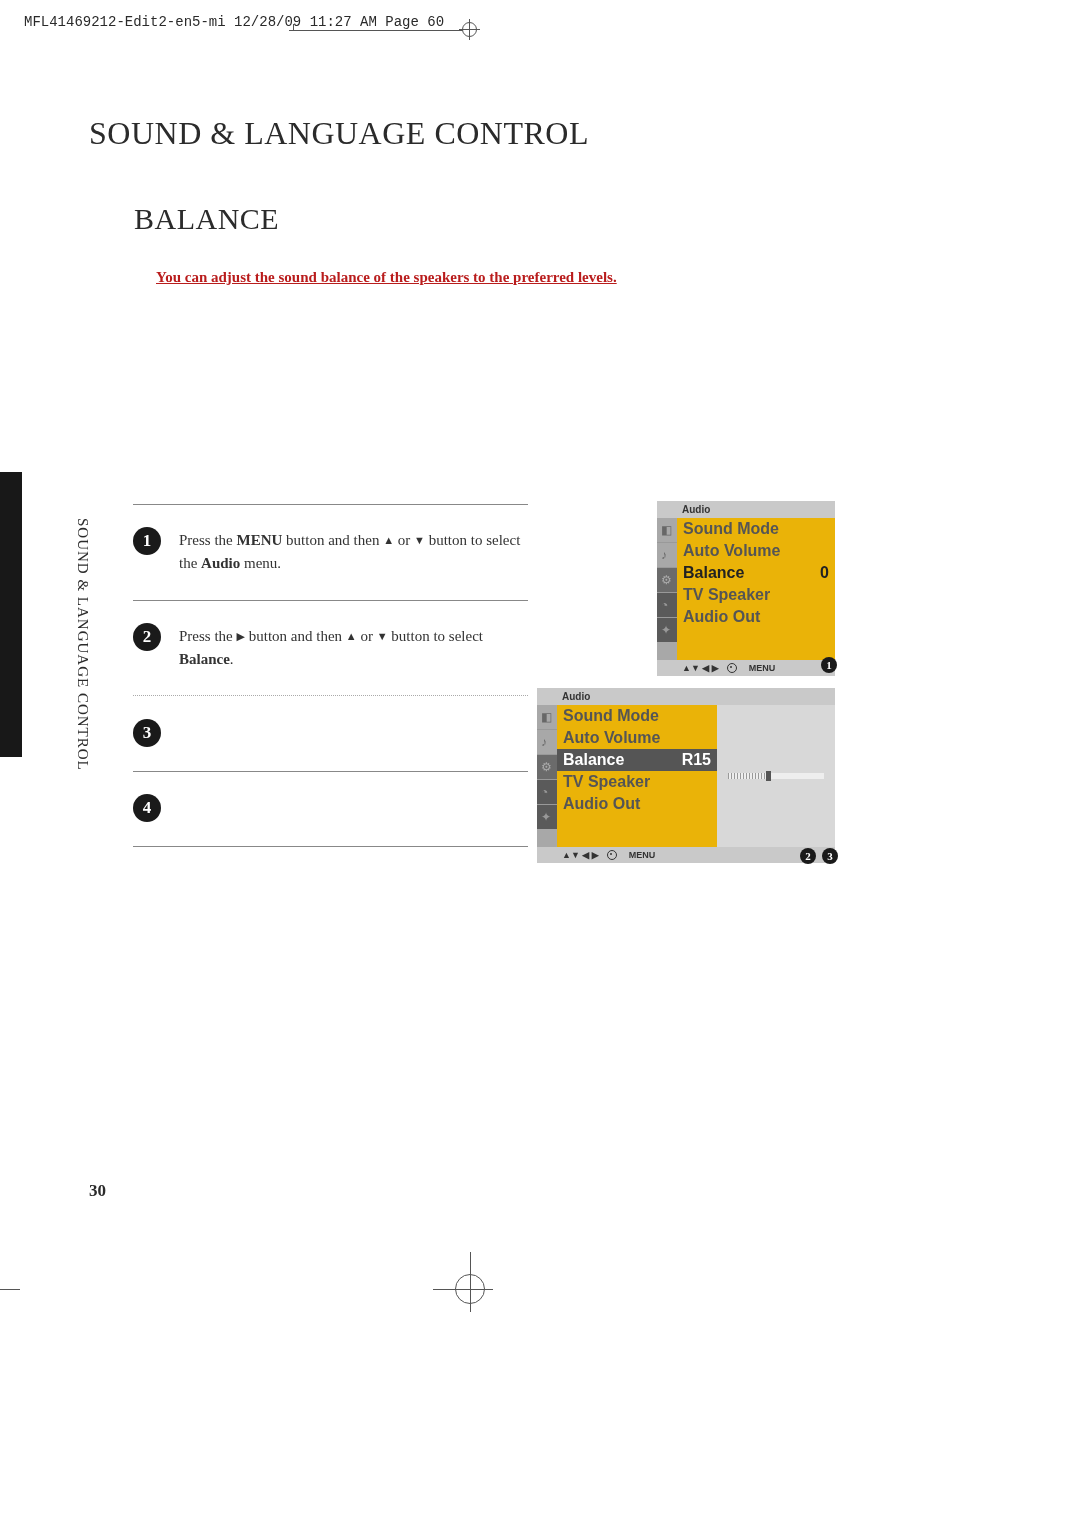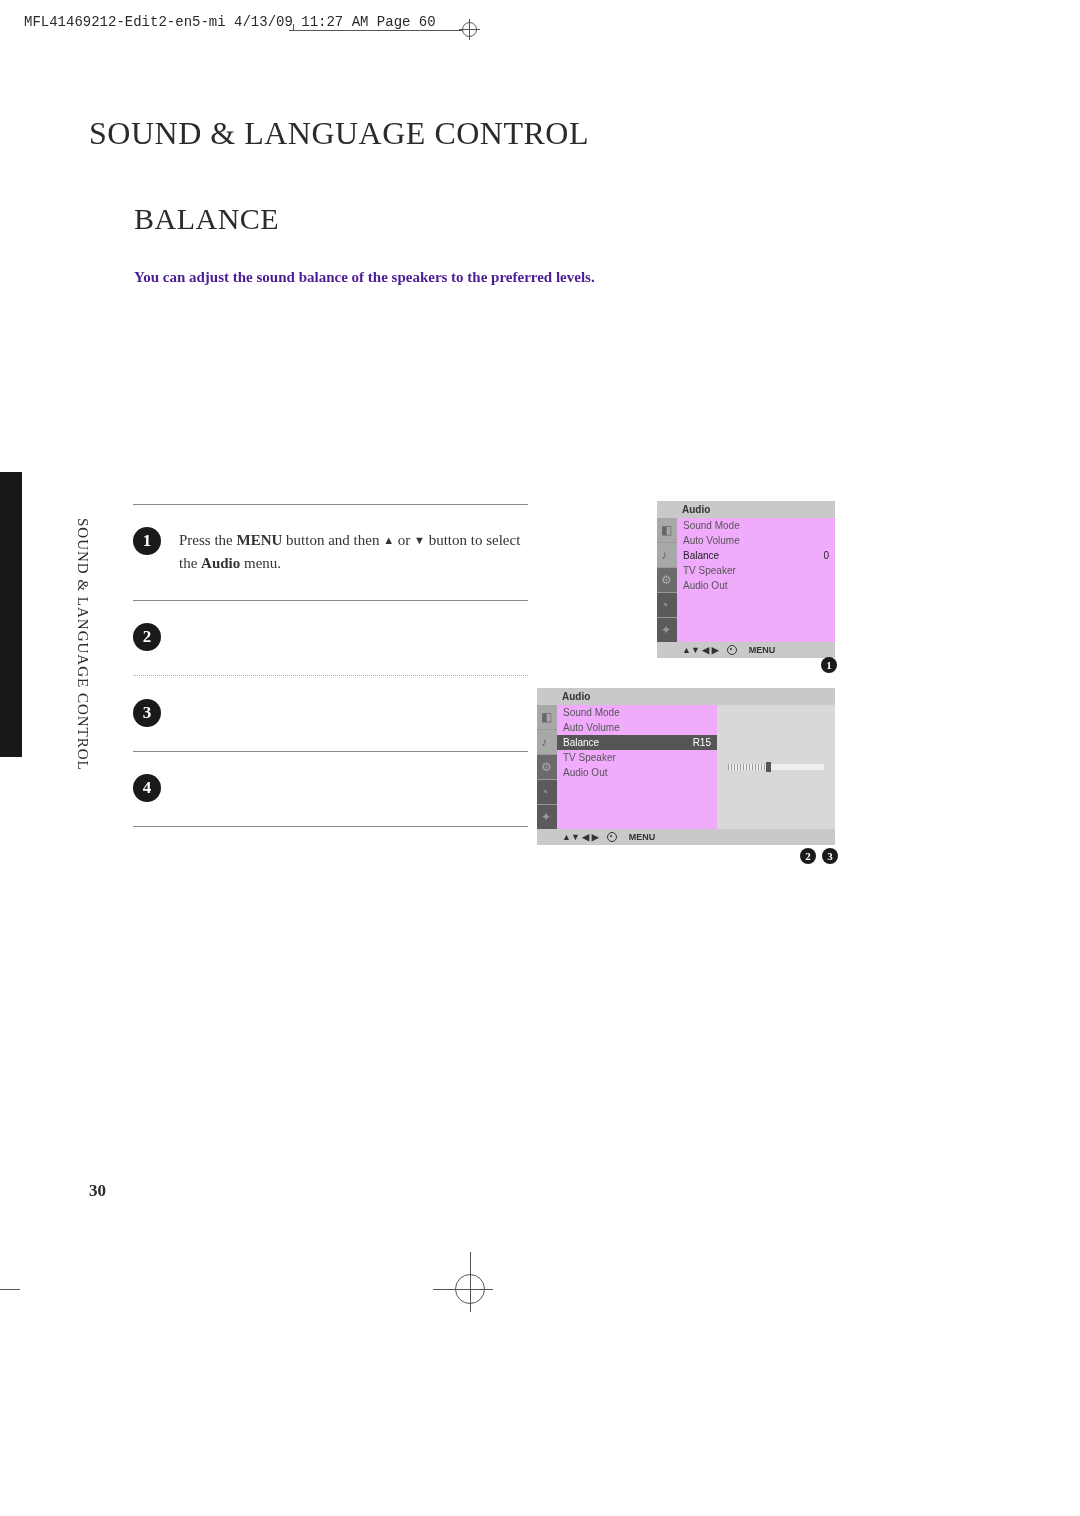--- a/index.html
+++ b/index.html
@@ -74,24 +74,25 @@
   .sub-title {
     margin-top: 50px;
     margin-left: 45px;
     font-size: 30px;
     letter-spacing: .5px;
     font-weight: 500;
     color: #2b2b2b;
   }
   .intro {
     margin-top: 33px;
-    margin-left: 45px;
+    margin-left: 67px;
     font-size: 15px;
     font-weight: bold;
-    color: #4c1d95;
+    color: #b91c1c;
+    text-decoration: underline;
   }
 
   .thumb-tab {
     position: absolute;
     left: 0;
     top: 472px;
     width: 22px;
     height: 285px;
     background: #181818;
   }
@@ -190,23 +191,23 @@
   .osd .iconcell svg, .osd .iconcell .glyph {
     width: 12px; height: 12px;
     opacity: .55;
   }
   .osd .iconcell.dark {
     background: #6b6b6b;
   }
   .osd .iconcell.darker { background: #5a5a5a; }
   .osd .menu {
     flex: 1;
-    background: #f0abfc;
-    font-size: 10px;
-    font-weight: normal;
+    background: #eab308;
+    font-size: 16px;
+    font-weight: bold;
     color: #555;
   }
   .osd .menu .row {
     display: flex;
     justify-content: space-between;
     padding: 2px 6px 2px 6px;
   }
   .osd .menu .row.sel {
     color: #222;
   }
@@ -311,21 +312,21 @@
     background:#555;
   }
 
   .glyph { font-size: 12px; line-height: 1; color:#333; }
 </style>
 </head>
 <body>
 
 <div class="page">
 
-  <div class="header-line">MFL41469212-Edit2-en5-mi  4/13/09  11:27 AM  Page 60</div>
+  <div class="header-line">MFL41469212-Edit2-en5-mi  12/28/09  11:27 AM  Page 60</div>
   <div class="crop-top-line"></div>
   <div class="crop-top-stub"></div>
   <div class="crop-top-circle"></div>
 
   <div class="content">
     <div class="section-title">SOUND &amp; LANGUAGE CONTROL</div>
     <div class="sub-title">BALANCE</div>
     <div class="intro">You can adjust the sound balance of the speakers to the preferred levels.</div>
   </div>
 
@@ -339,20 +340,23 @@
       <div class="num">1</div>
       <div class="text">
         <span>Press the </span><b>MENU</b><span> button and then </span><span class="tri">▲</span><span> or </span><span class="tri">▼</span><span> button to select the </span><b>Audio</b><span> menu.</span>
       </div>
     </div>
 
     <div class="step-rule"></div>
 
     <div class="step">
       <div class="num">2</div>
+      <div class="text">
+        <span>Press the </span><span class="tri">▶</span><span> button and then </span><span class="tri">▲</span><span> or </span><span class="tri">▼</span><span> button to select </span><b>Balance</b><span>.</span>
+      </div>
     </div>
 
     <div class="step-rule dotted"></div>
 
     <div class="step">
       <div class="num">3</div>
     </div>
 
     <div class="step-rule"></div>
 

